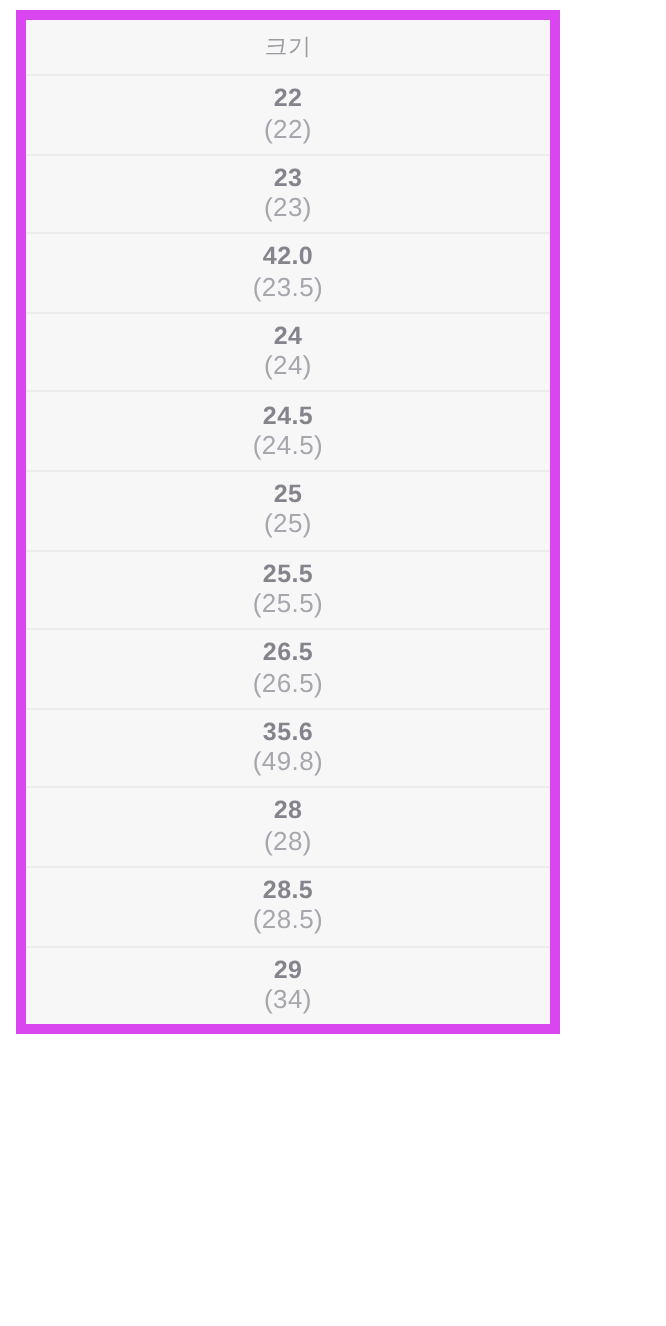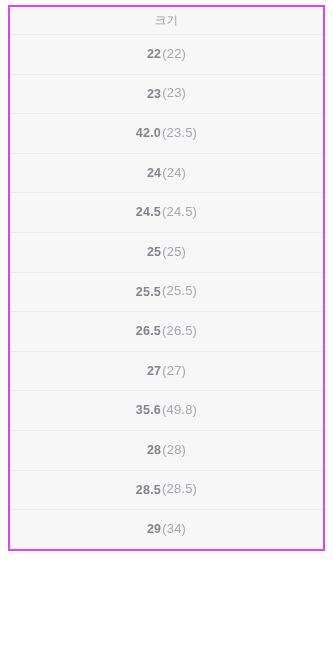--- a/index.html
+++ b/index.html
@@ -12,23 +12,23 @@
     height: 663px;
     overflow: hidden;
     font-family: "Liberation Sans", "DejaVu Sans", sans-serif;
     -webkit-font-smoothing: antialiased;
   }
 
   #size-chart-panel {
     position: absolute;
     left: 8px;
     top: 5px;
-    width: 317px;
+    width: 272px;
     background: #f7f7f8;
-    border: 2px solid #d946ef;
+    border: 5px solid #d946ef;
     box-sizing: border-box;
   }
 
   .size-table {
     width: 100%;
     border-collapse: collapse;
     table-layout: fixed;
   }
 
   .size-table th,
@@ -57,21 +57,21 @@
     border-top: 1px solid #ececed;
   }
 
   .size-table tbody td {
     height: 38.6px;
     background: #f7f7f8;
   }
 
   .cell-stack {
     display: flex;
-    flex-direction: row;
+    flex-direction: column;
     align-items: center;
     justify-content: center;
     gap: 1px;
     line-height: 1.15;
   }
 
   .size-primary {
     font-size: 12.5px;
     font-weight: 700;
     color: #84848c;
@@ -156,28 +156,20 @@
           <td>
             <div class="cell-stack">
               <span class="size-primary">26.5</span>
               <span class="size-secondary">(26.5)</span>
             </div>
           </td>
         </tr>
         <tr>
           <td>
             <div class="cell-stack">
-              <span class="size-primary">27</span>
-              <span class="size-secondary">(27)</span>
-            </div>
-          </td>
-        </tr>
-        <tr>
-          <td>
-            <div class="cell-stack">
               <span class="size-primary">35.6</span>
               <span class="size-secondary">(49.8)</span>
             </div>
           </td>
         </tr>
         <tr>
           <td>
             <div class="cell-stack">
               <span class="size-primary">28</span>
               <span class="size-secondary">(28)</span>

